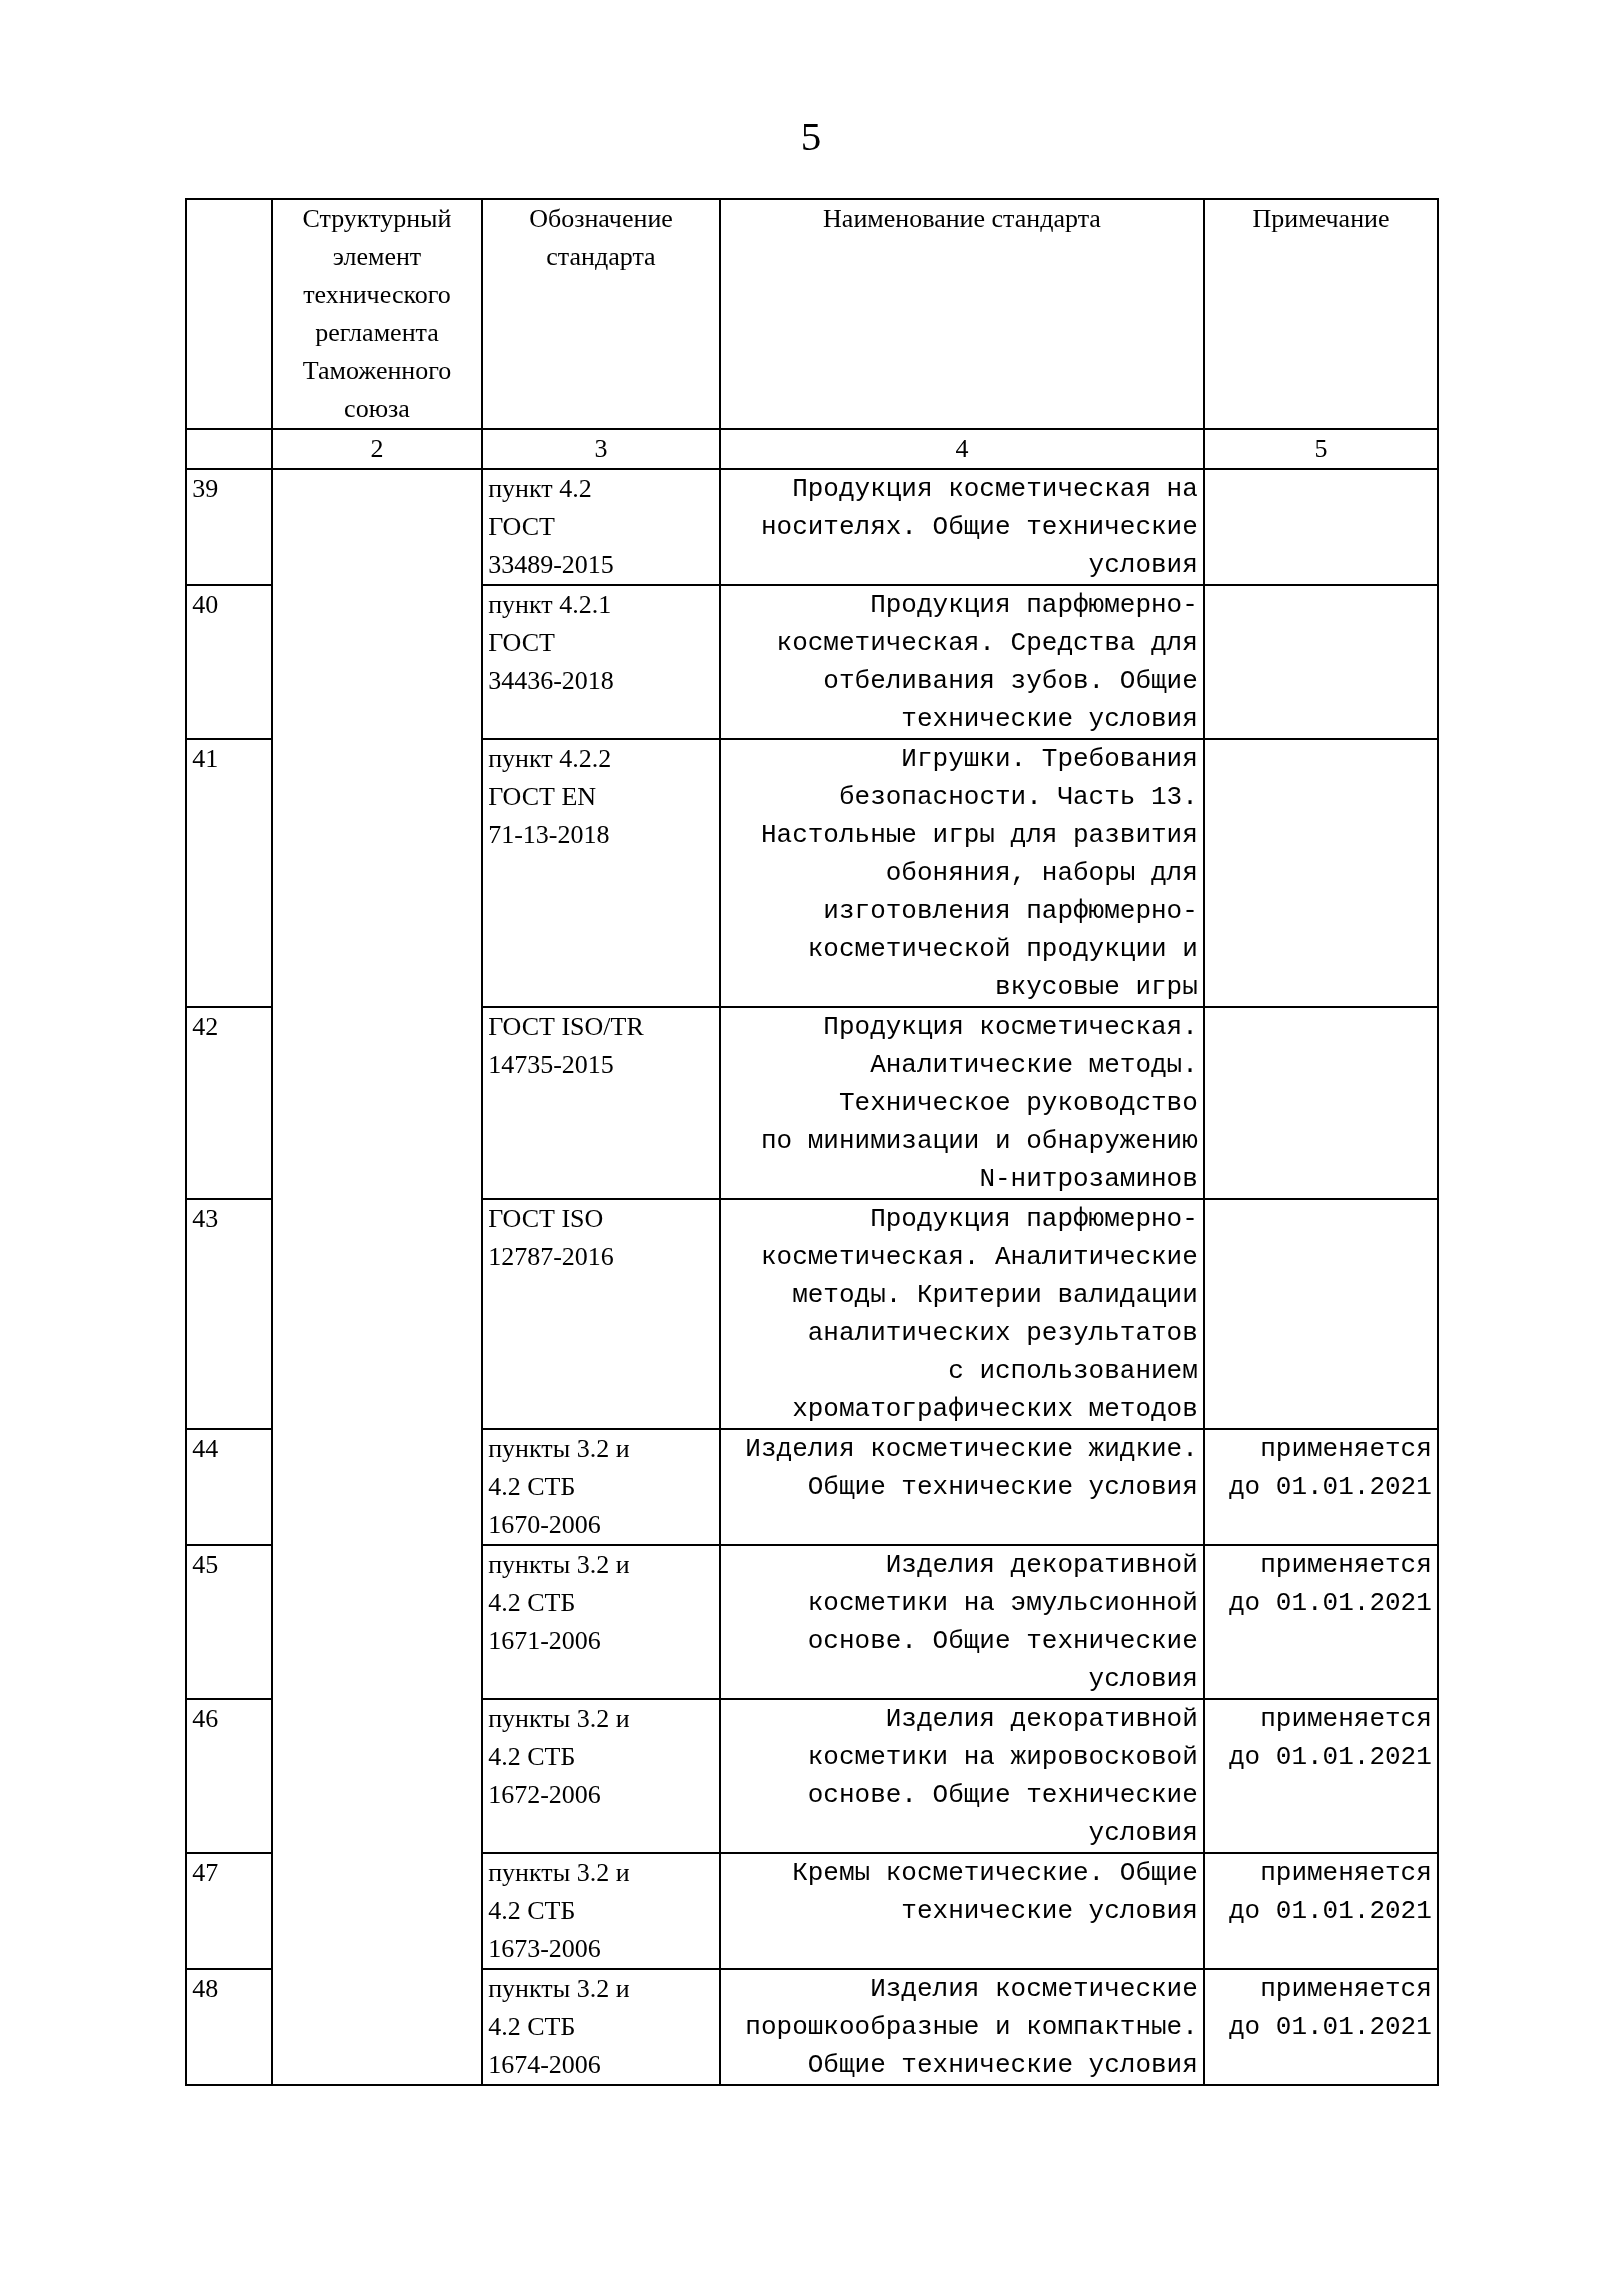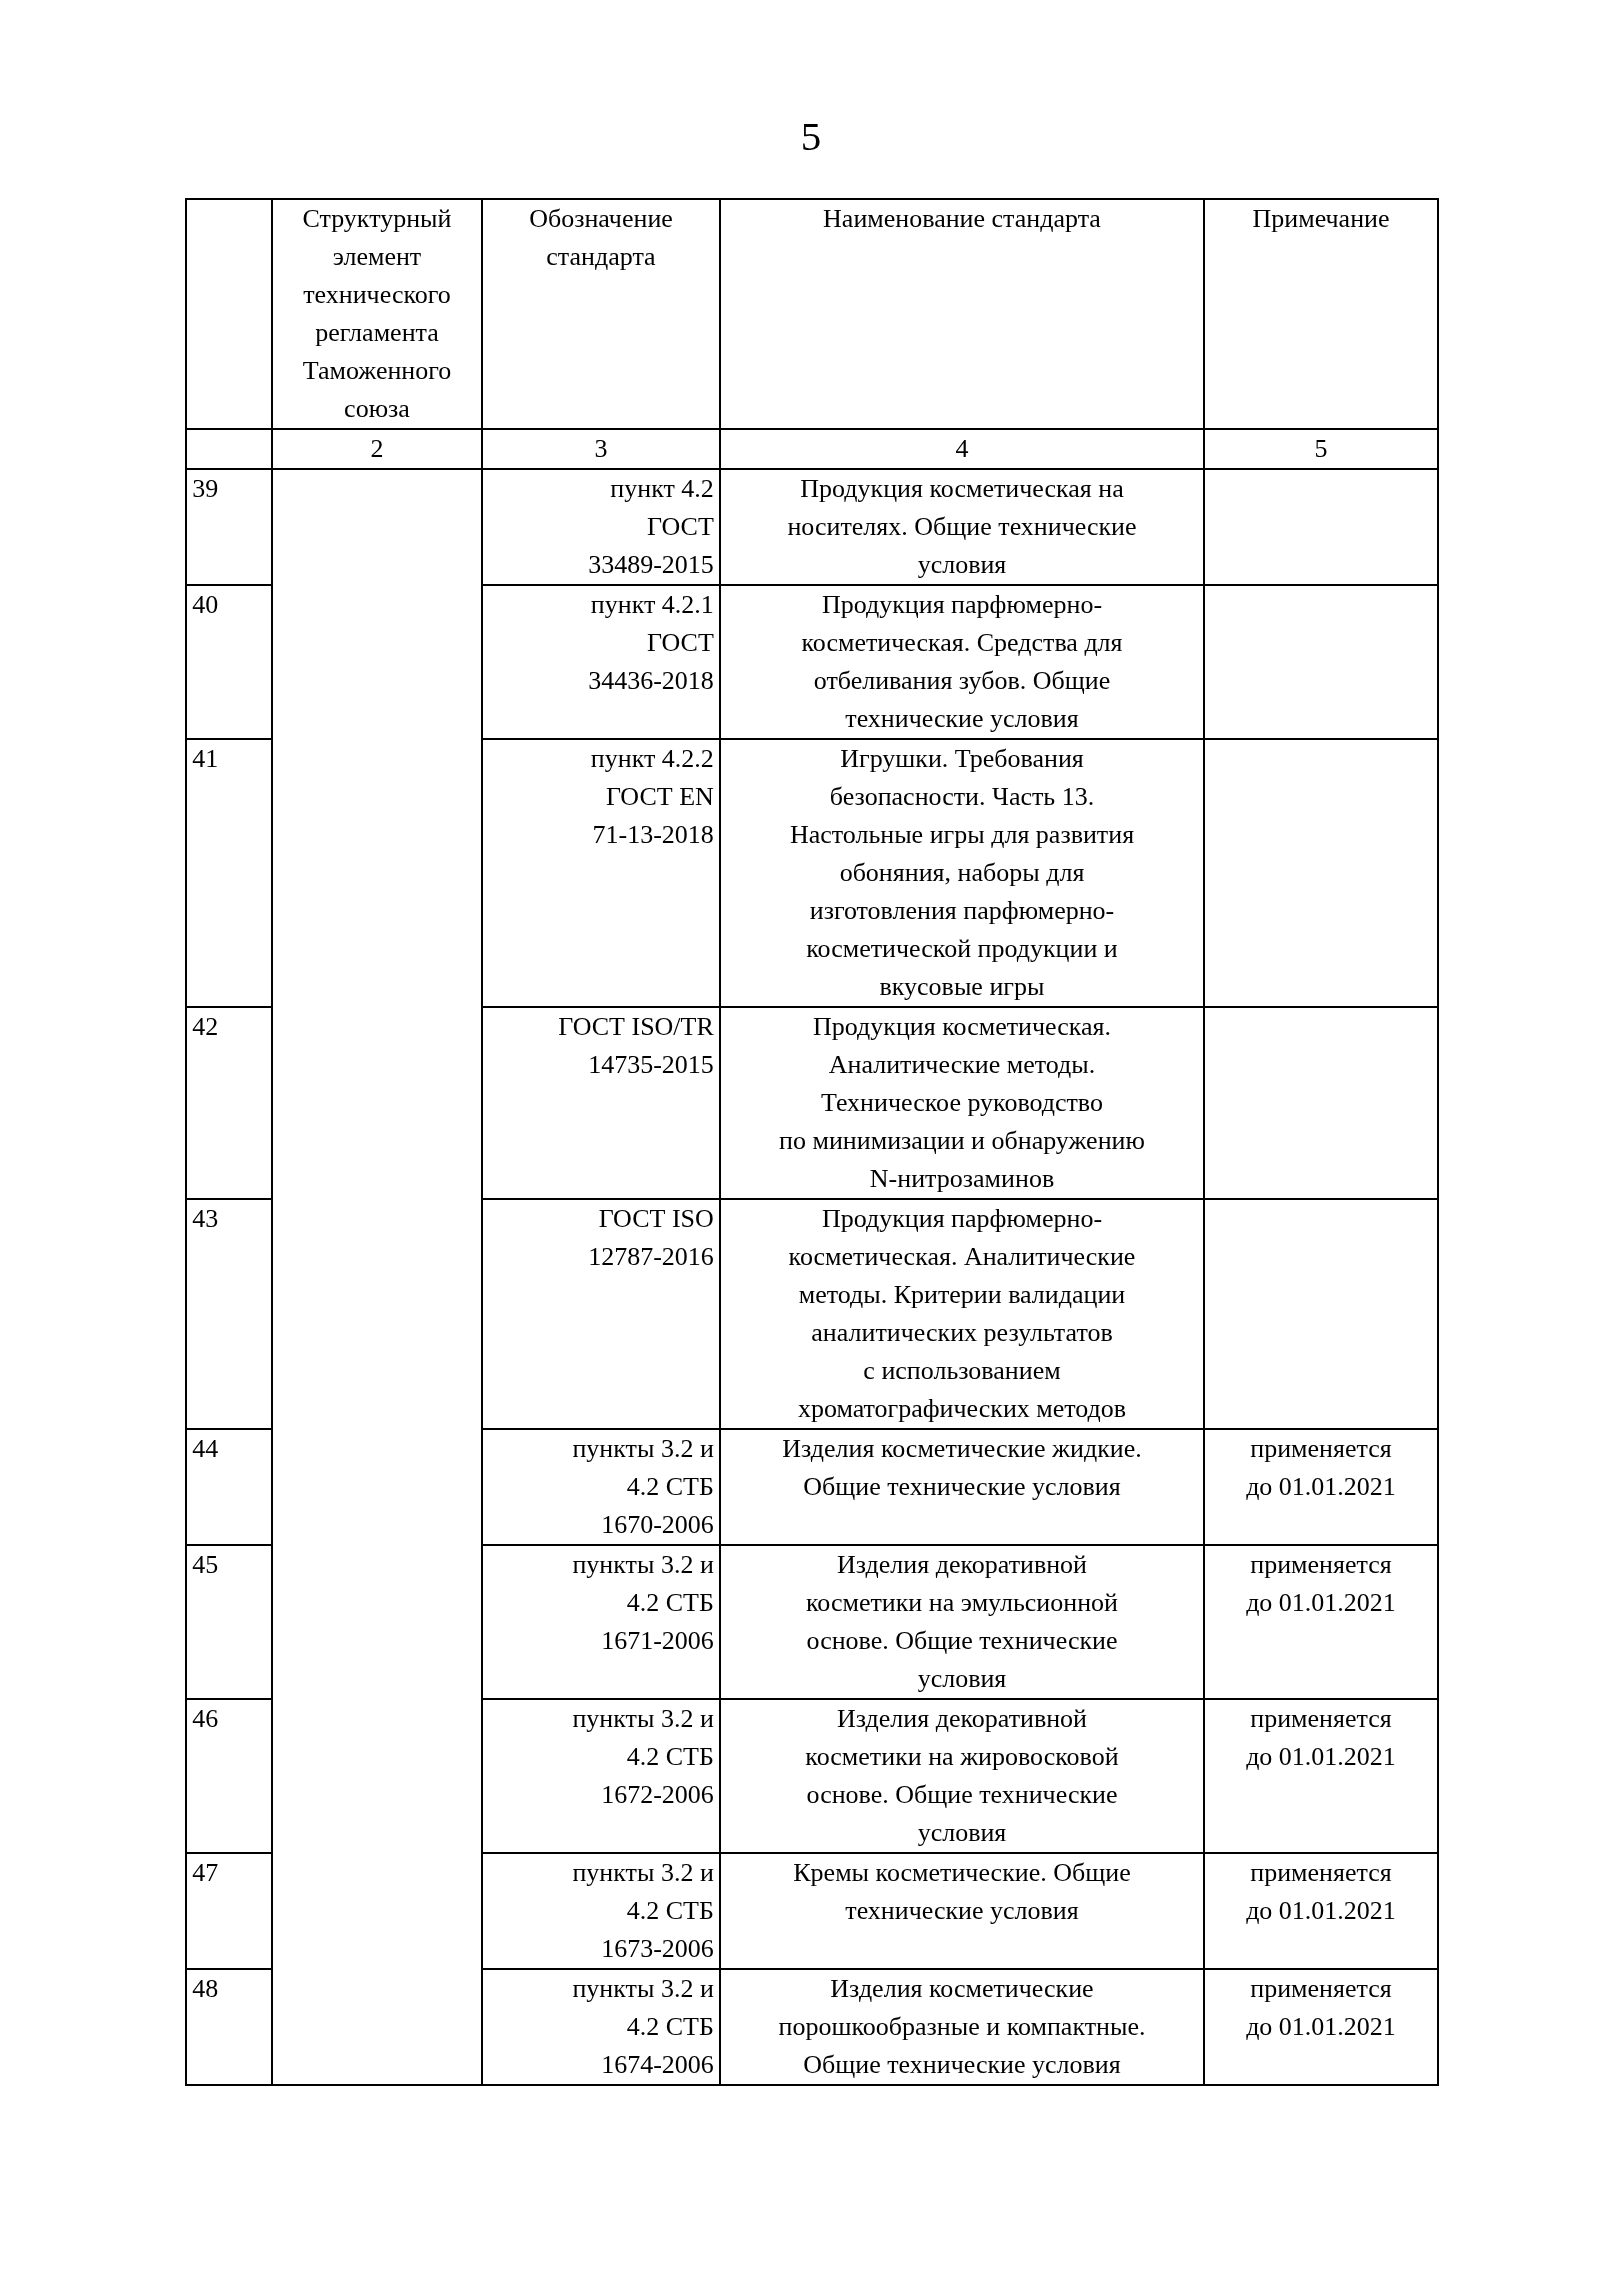--- a/index.html
+++ b/index.html
@@ -9,22 +9,22 @@
                  font-size: 41px; line-height: 52px; }
   table.std { position: absolute; left: 185px; top: 198px; width: 1252px;
               border-collapse: collapse; table-layout: fixed; }
   table.std td, table.std th { border: 2px solid #000; padding: 0 5.2px; vertical-align: top;
                  font-size: 26px; line-height: 38px; font-weight: normal; overflow: hidden; }
   .c1 { width: 86px; } .c2 { width: 210px; } .c3 { width: 238px; } .c4 { width: 484px; } .c5 { width: 234px; }
   th { text-align: center; }
   .num-row td { text-align: center; height: 35px; line-height: 34px; }
   .head-row th { height: 225px; }
   .line { display: block; white-space: pre; }
-  .center { text-align: right; }
-  .left { text-align: center; }
+  .center { text-align: left; }
+  .left { text-align: right; font-family: Liberation Mono, monospace; }
   td.rownum { padding-left: 13px; }
   td.merged { border-bottom: 2px solid #000; }
 </style>
 </head>
 <body>
 
 <div class="page-number">5</div>
 
 <table class="std">
   <colgroup>

